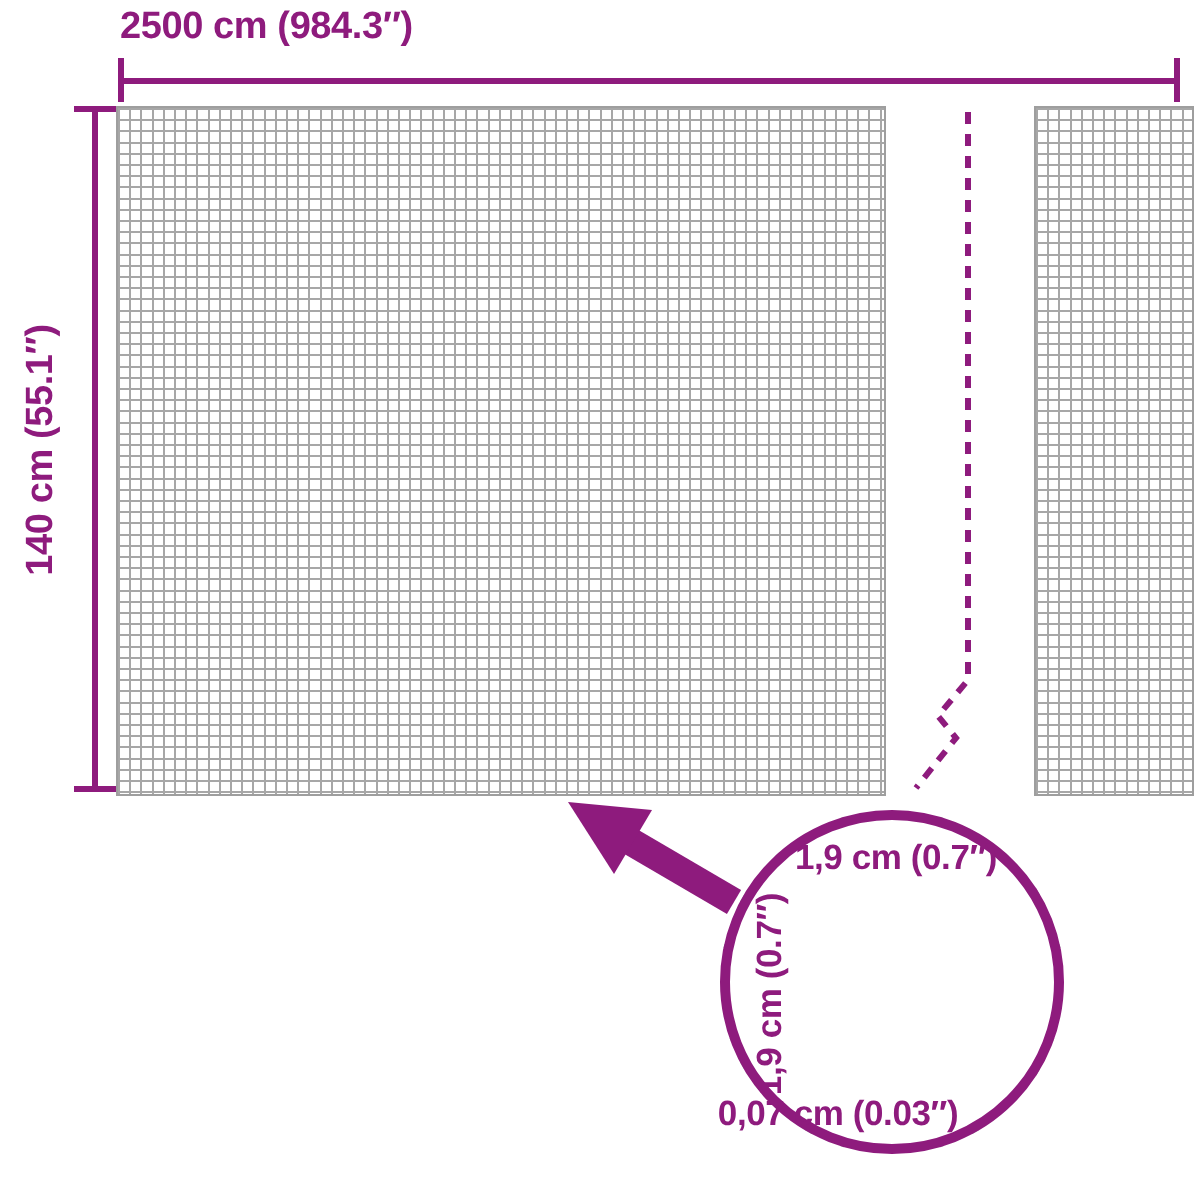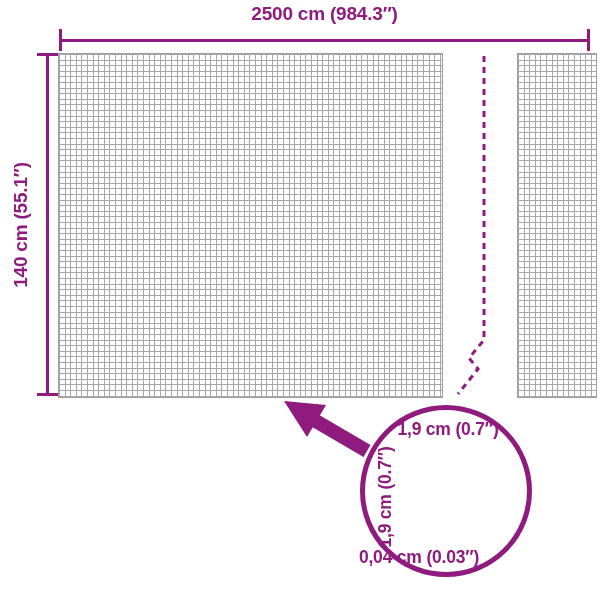--- a/index.html
+++ b/index.html
@@ -44,21 +44,21 @@
   svg.overlay{position:absolute;left:0;top:0;pointer-events:none;}
   .break-line{stroke:var(--accent);stroke-width:3;fill:none;stroke-dasharray:6 5;}
   .arrow-shape{fill:var(--accent);stroke:none;}
   .arrow-shaft{stroke:var(--accent);stroke-width:14;}
 </style>
 </head>
 <body>
 
 <div id="stage">
 
-  <div class="dim-label" style="left:60px;top:3px;width:529px;text-align:center;">2500 cm (984.3″)</div>
+  <div class="dim-label" style="left:60px;top:3px;width:529px;">2500 cm (984.3″)</div>
   <div class="dim-line" style="left:60px;top:39px;width:529px;height:3px;"></div>
   <div class="dim-tick" style="left:59px;top:29px;width:3px;height:22px;"></div>
   <div class="dim-tick" style="left:587px;top:29px;width:3px;height:22px;"></div>
 
   <div class="dim-label" style="left:21px;top:225px;transform:translate(-50%,-50%) rotate(-90deg);">140 cm (55.1″)</div>
   <div class="dim-line" style="left:46px;top:54px;width:3px;height:342px;"></div>
   <div class="dim-tick" style="left:37px;top:53px;width:21px;height:3px;"></div>
   <div class="dim-tick" style="left:37px;top:393px;width:21px;height:3px;"></div>
 
   <div class="mesh" style="left:58px;top:53px;width:385px;height:345px;"></div>
@@ -93,14 +93,14 @@
 
     <div class="detail-dim" style="left:55px;top:123px;width:3px;height:19px;"></div>
     <div class="detail-dim" style="left:66px;top:123px;width:3px;height:19px;"></div>
     <div class="detail-dim" style="left:55px;top:130px;width:15px;height:3px;"></div>
   </div>
 
   <div id="detail-circle"></div>
 
   <div class="detail-label" style="left:448px;top:429px;">1,9 cm (0.7″)</div>
   <div class="detail-label" style="left:385px;top:497px;transform:translate(-50%,-50%) rotate(-90deg);">1,9 cm (0.7″)</div>
-  <div class="detail-label" style="left:419px;top:557px;">0,04 cm (0.03″)</div>
+  <div class="detail-label" style="left:419px;top:557px;">0,07 cm (0.03″)</div>
 </div>
 
 </body></html>

